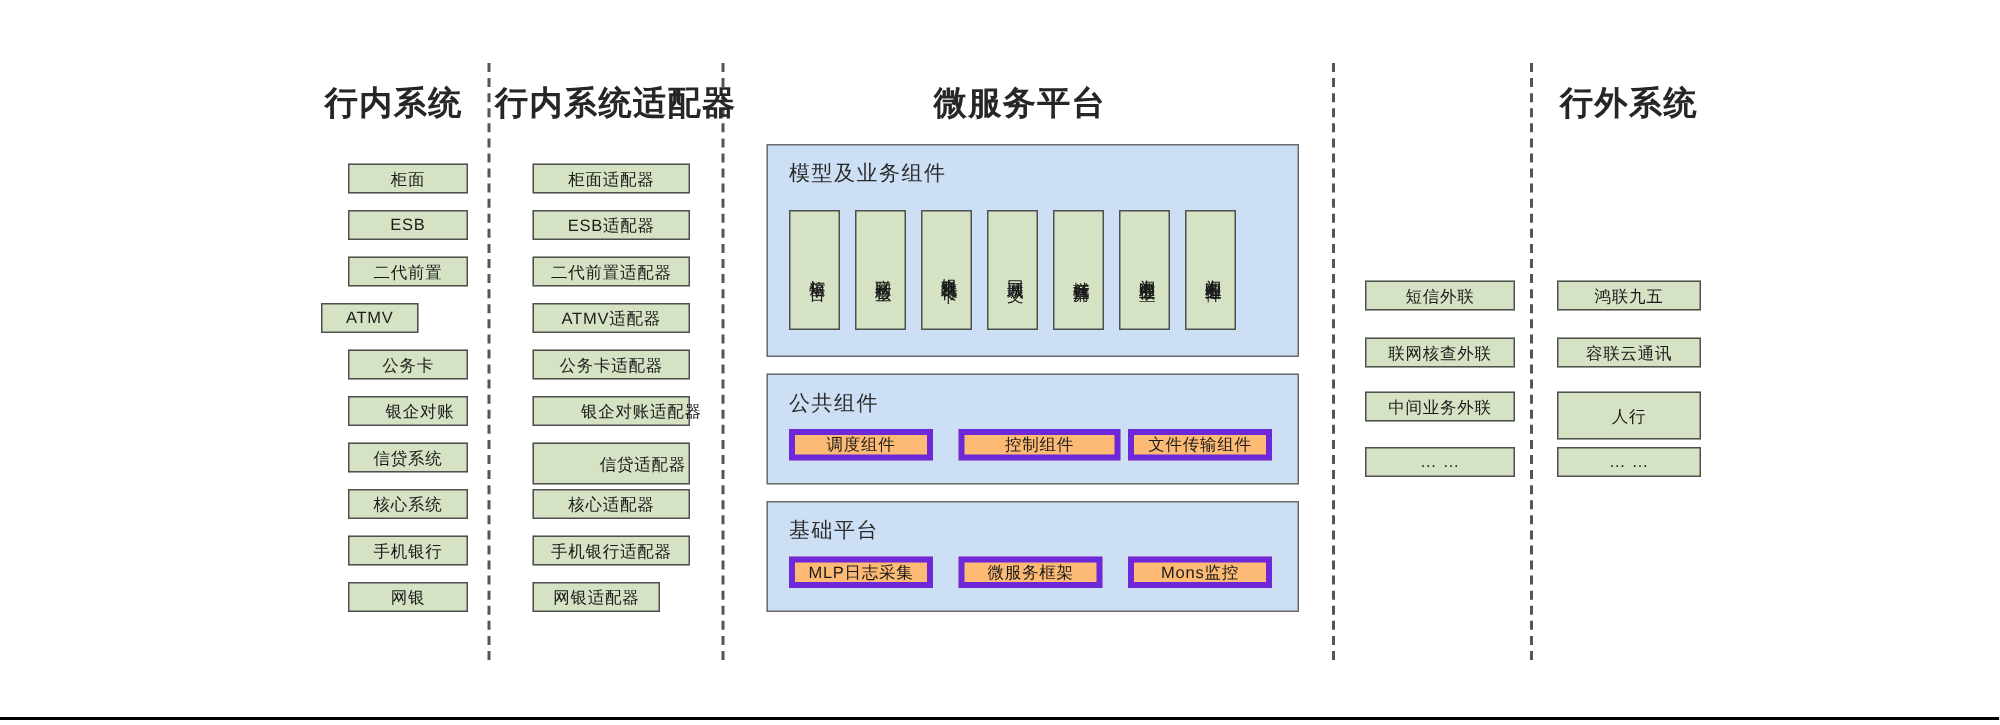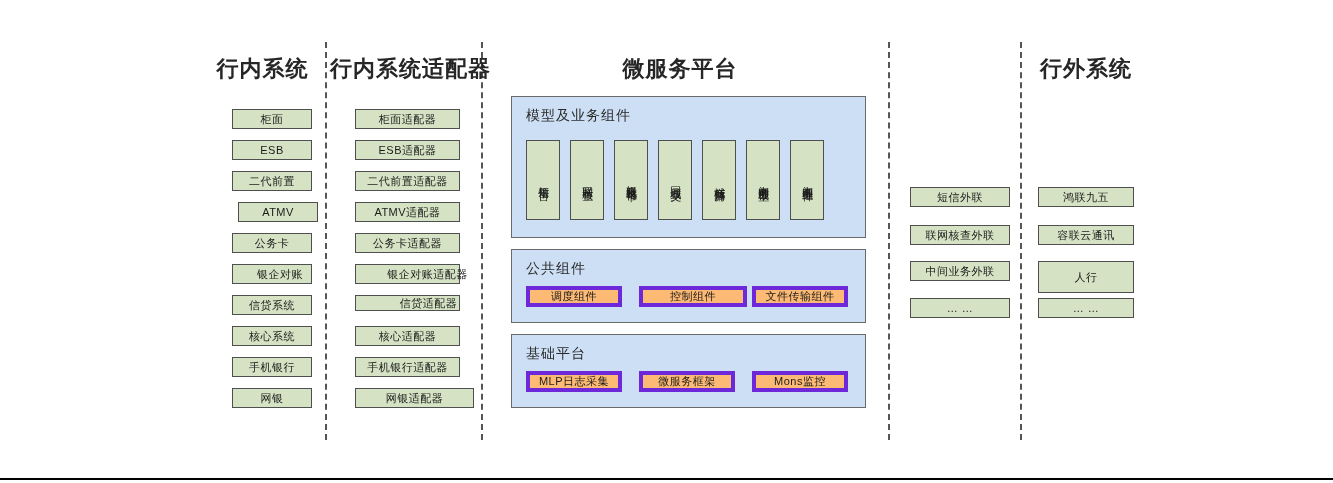--- a/index.html
+++ b/index.html
@@ -126,38 +126,38 @@
   <div class="sep" style="left:1020px;"></div>
 
   <div class="col-header" style="left:200px; top:54px; width:125px;">行内系统</div>
   <div class="col-header" style="left:330px; top:54px; width:150px;">行内系统适配器</div>
   <div class="col-header" style="left:590px; top:54px; width:180px;">微服务平台</div>
   <div class="col-header" style="left:1022px; top:54px; width:128px;">行外系统</div>
 
   <div class="gbox" style="left:232px; top:109px; width:80px; height:20px;">柜面</div>
   <div class="gbox" style="left:232px; top:140px; width:80px; height:20px;">ESB</div>
   <div class="gbox" style="left:232px; top:171px; width:80px; height:20px;">二代前置</div>
-  <div class="gbox" style="left:238px; top:202px; width:80px; height:20px;">ATMV</div>
+  <div class="gbox" style="left:214px; top:202px; width:65px; height:20px;">ATMV</div>
   <div class="gbox" style="left:232px; top:233px; width:80px; height:20px;">公务卡</div>
   <div class="gbox" style="left:232px; top:264px; width:80px; height:20px;padding-left:16px;">银企对账</div>
   <div class="gbox" style="left:232px; top:295px; width:80px; height:20px;">信贷系统</div>
   <div class="gbox" style="left:232px; top:326px; width:80px; height:20px;">核心系统</div>
   <div class="gbox" style="left:232px; top:357px; width:80px; height:20px;">手机银行</div>
   <div class="gbox" style="left:232px; top:388px; width:80px; height:20px;">网银</div>
 
   <div class="gbox" style="left:355px; top:109px; width:105px; height:20px;">柜面适配器</div>
   <div class="gbox" style="left:355px; top:140px; width:105px; height:20px;">ESB适配器</div>
   <div class="gbox" style="left:355px; top:171px; width:105px; height:20px;">二代前置适配器</div>
   <div class="gbox" style="left:355px; top:202px; width:105px; height:20px;">ATMV适配器</div>
   <div class="gbox" style="left:355px; top:233px; width:105px; height:20px;">公务卡适配器</div>
   <div class="gbox" style="left:355px; top:264px; width:105px; height:20px;padding-left:40px;">银企对账适配器</div>
-  <div class="gbox" style="left:355px; top:295px; width:105px; height:16px;padding-left:42px;">信贷适配器</div>
+  <div class="gbox" style="left:355px; top:295px; width:105px; height:28px;padding-left:42px;">信贷适配器</div>
   <div class="gbox" style="left:355px; top:326px; width:105px; height:20px;">核心适配器</div>
   <div class="gbox" style="left:355px; top:357px; width:105px; height:20px;">手机银行适配器</div>
-  <div class="gbox" style="left:355px; top:388px; width:119px; height:20px;">网银适配器</div>
+  <div class="gbox" style="left:355px; top:388px; width:85px; height:20px;">网银适配器</div>
 
   <div class="panel" style="left:511px; top:96px; width:355px; height:142px;">
     <div class="panel-title">模型及业务组件</div>
   </div>
   <div class="vbox" style="left:526px; top:140px; width:34px; height:80px;">
       <span>短信平台</span>
     </div>
   <div class="vbox" style="left:570px; top:140px; width:34px; height:80px;">
       <span>联网核查</span>
     </div>

